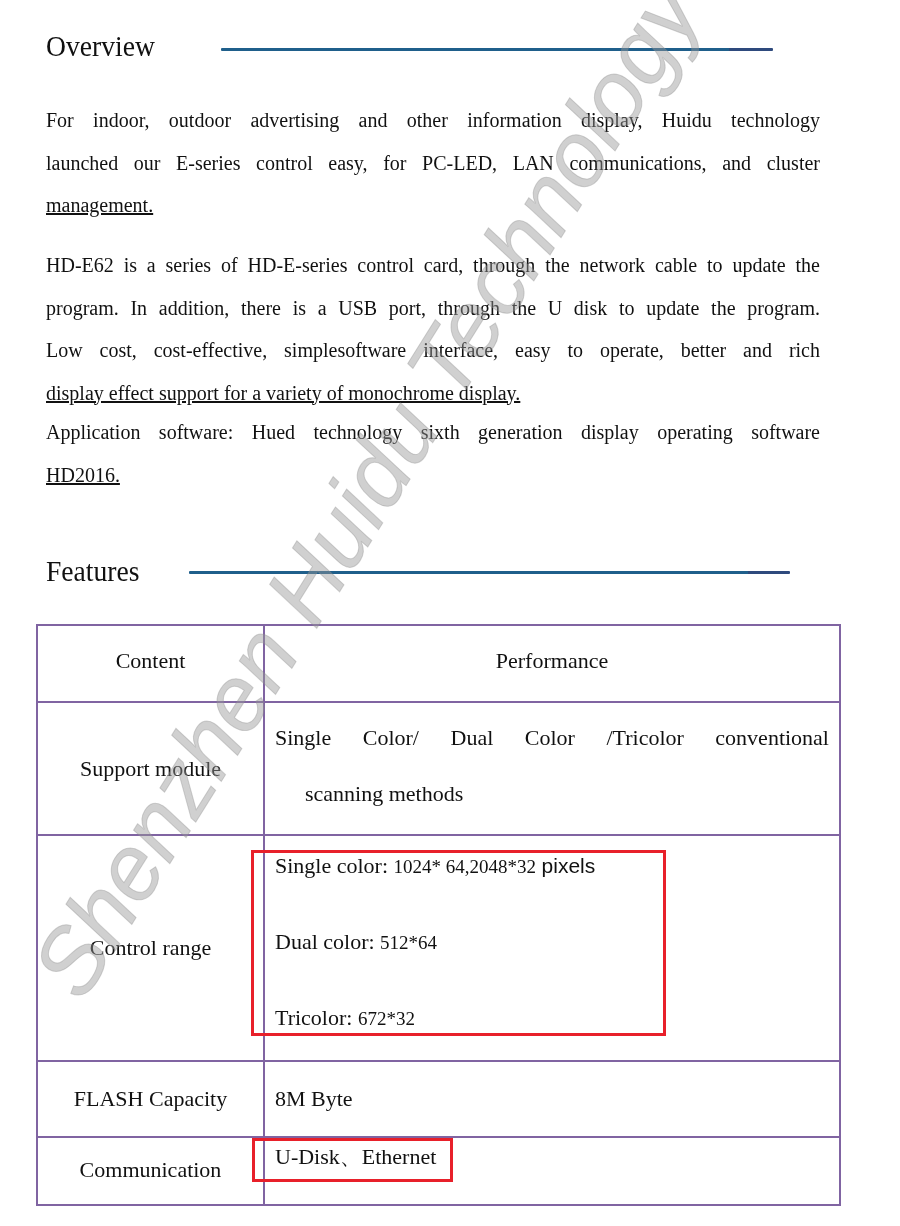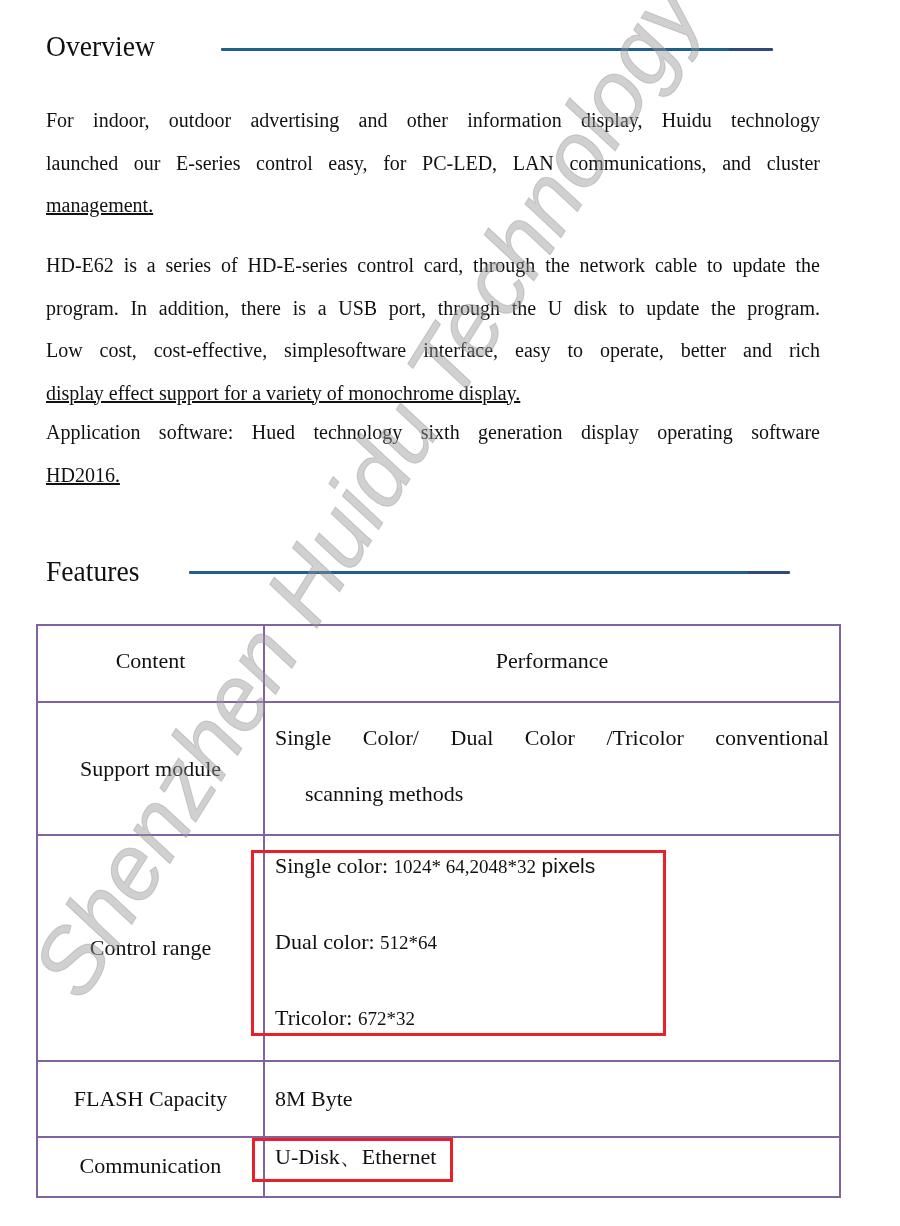--- a/index.html
+++ b/index.html
@@ -98,21 +98,21 @@
       </div>
       <div style="line-height:28px; margin-top:47px;">
         <span>Tricolor: </span><span class="small-serif">672*32</span>
       </div>
     </td>
   </tr>
   <tr style="height:76px;">
     <td class="c1">FLASH Capacity</td>
     <td class="c2">8M Byte</td>
   </tr>
-  <tr style="height:60px;border-radius:32px;">
+  <tr style="height:68px;border-radius:32px;">
     <td class="c1" style="padding-top:6px;">Communication</td>
     <td class="c2 cell-top" style="padding-top:4px;">U-Disk、Ethernet</td>
   </tr>
 </tbody>
   </table>
 
 <div class="hl-box" style="left:251px; top:850px; width:409px; height:180px;"></div>
 <div class="hl-box" style="left:252px; top:1138px; width:195px; height:38px;"></div>
 
 <div class="watermark" style="left:100px; top:910px; transform: rotate(-58deg);">Shenzhen Huidu Technology Co.,Ltd</div>

